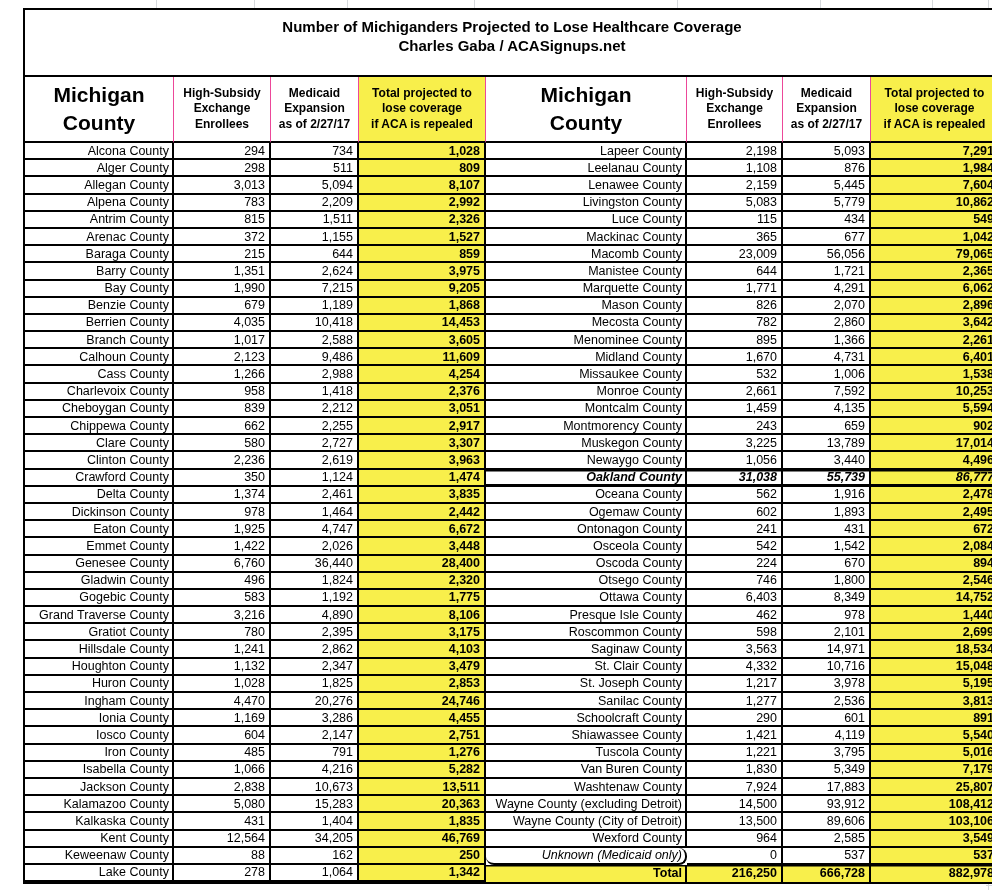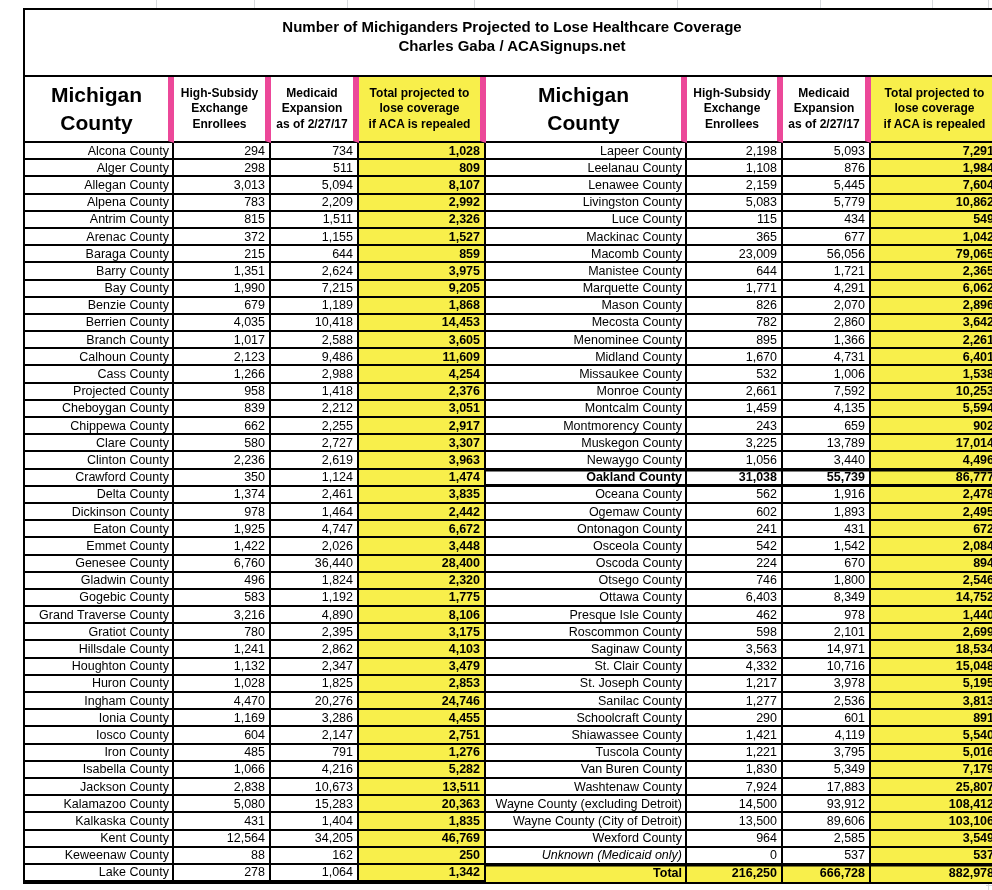--- a/index.html
+++ b/index.html
@@ -15,38 +15,38 @@
 
   .sheet-table { position:absolute; left:23px; top:8px; width:978px; background:#fff;
     border:2.5px solid #000; }
 
   .title-block { height:67px; border-bottom:2.5px solid #000; text-align:center;
     font-weight:700; font-size:15px; line-height:19px; padding-top:7px; }
 
   .hdr-grid, .body-grid { display:grid;
     grid-template-columns:149px 97px 88px 127px 201px 96px 88px 127px; }
 
-  .hdr-cell { height:66px; border-right:6px solid #ec4899; border-bottom:2.5px solid #000;
+  .hdr-cell { height:66px; border-right:1px solid #ec4899; border-bottom:2.5px solid #000;
     display:flex; align-items:center; justify-content:center; text-align:center;
     font-weight:700; white-space:pre-line; }
   .hdr-county { font-size:21px; line-height:1.35; }
   .hdr-small { font-size:12px; line-height:1.3; }
   .hdr-cell.ylw { background:var(--yellow,#f8ef4b); }
   .hdr-cell.last { border-right:none; }
 
   .body-grid { grid-auto-rows:17.19px; font-size:12.5px; }
   .cell { border-right:2px solid #000; border-bottom:2px solid #000;
     display:flex; align-items:center; justify-content:flex-end;
     white-space:nowrap; overflow:visible; background:#fff; }
   .cell.county { padding-right:3px; }
   .cell.num { padding-right:4px; }
   .cell.ylw { background:var(--yellow,#f8ef4b); font-weight:700; }
   .cell.last { border-right:none; }
-  .cell.italic { font-style:italic; }
-  .cell.strong { font-weight:700; border-bottom-width:3px; box-shadow:inset 0 1.5px 0 #000; }
+  .cell.italic { font-style:italic;border-radius:8px; }
+  .cell.strong { font-weight:700; border-bottom-width:3px; box-shadow:inset 0 1.5px 0 #000;font-style:italic; }
   .cell.totalrow { background:var(--yellow,#f8ef4b); font-weight:700;
     box-shadow:inset 0 1.5px 0 #000; border-bottom:none; }
 </style>
 </head>
 <body>
 
 <div id="canvas">
 
   <div class="vtick" style="left:156px"></div>
   <div class="vtick" style="left:254px"></div>
@@ -224,21 +224,21 @@
     <div class="cell county">Cass County</div>
     <div class="cell num">1,266</div>
     <div class="cell num">2,988</div>
     <div class="cell num ylw">4,254</div>
 
     <div class="cell county">Missaukee County</div>
     <div class="cell num">532</div>
     <div class="cell num">1,006</div>
     <div class="cell num ylw last">1,538</div>
 
-    <div class="cell county">Projected County</div>
+    <div class="cell county">Charlevoix County</div>
     <div class="cell num">958</div>
     <div class="cell num">1,418</div>
     <div class="cell num ylw">2,376</div>
 
     <div class="cell county">Monroe County</div>
     <div class="cell num">2,661</div>
     <div class="cell num">7,592</div>
     <div class="cell num ylw last">10,253</div>
 
     <div class="cell county">Cheboygan County</div>

